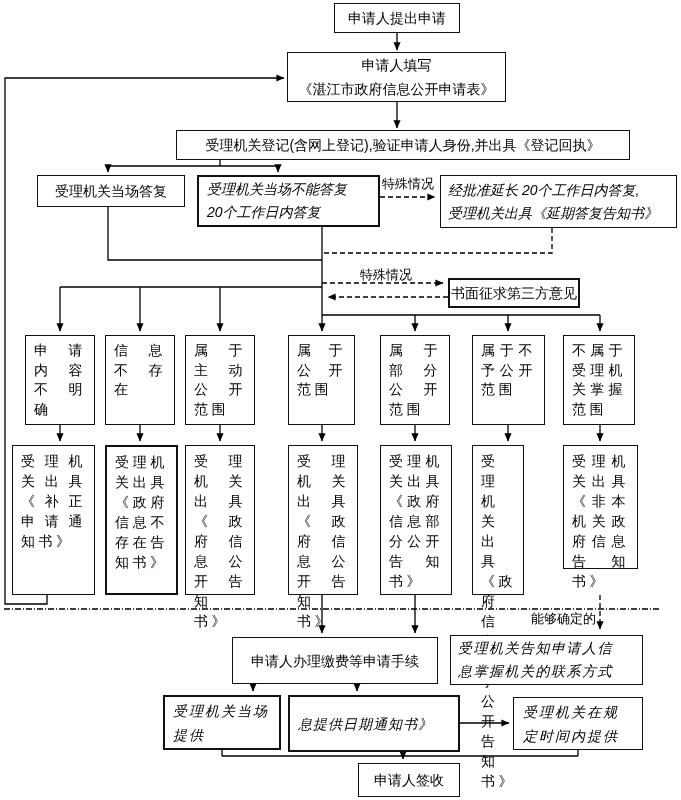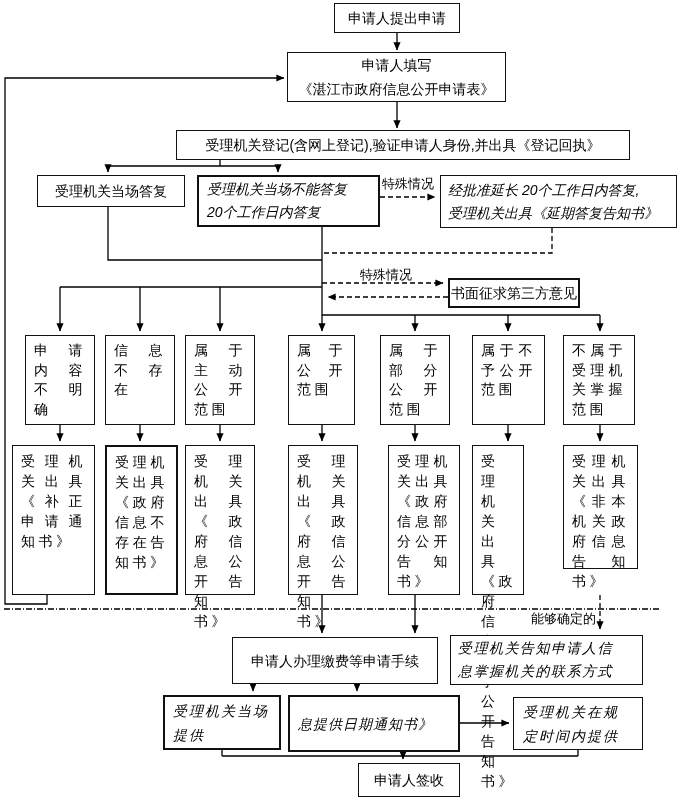--- a/index.html
+++ b/index.html
@@ -106,21 +106,21 @@
   <div class="bx jus narrow" style="left:185px;top:335px;width:70px;height:90px;">属于主动公开范围</div>
   <div class="bx jus narrow" style="left:288px;top:335px;width:67px;height:90px;">属于公开范围</div>
   <div class="bx jus narrow" style="left:380px;top:335px;width:70px;height:90px;">属于部分公开范围</div>
   <div class="bx jus narrow" style="left:472px;top:335px;width:73px;height:90px;">属于不予公开范围</div>
   <div class="bx jus narrow" style="left:563px;top:335px;width:72px;height:90px;">不属于受理机关掌握范围</div>
 
   <div class="bx jus tall" style="left:12px;top:445px;width:83px;height:150px;">受理机关出具《补正申请通知书》</div>
   <div class="bx jus tall b2" style="left:105px;top:445px;width:73px;height:150px;">受理机关出具《政府信息不存在告知书》</div>
   <div class="bx jus tall" style="left:185px;top:445px;width:70px;height:150px;">受理机关出具《政府信息公开告知书》</div>
   <div class="bx jus tall" style="left:288px;top:445px;width:70px;height:150px;">受理机关出具《政府信息公开告知书》</div>
-  <div class="bx jus tall" style="left:380px;top:445px;width:72px;height:150px;margin-left:8px;">受理机关出具《政府信息部分公开告知书》</div>
+  <div class="bx jus tall" style="left:380px;top:445px;width:72px;height:150px;">受理机关出具《政府信息部分公开告知书》</div>
   <div class="bx jus tall" style="left:472px;top:445px;width:52px;height:150px;">受理机关出具《政府信息不予公开告知书》</div>
   <div class="bx jus tall" style="left:563px;top:445px;width:75px;height:124px;">受理机关出具《非本机关政府信息告知书》</div>
 
   <div class="lbl" style="left:514px;top:611px;width:82px;text-align:right;">能够确定的</div>
 
   <div class="bx ctr" style="left:232px;top:637px;width:206px;height:47px;">申请人办理缴费等申请手续</div>
 
   <div class="bx lft" style="left:450px;top:635px;width:193px;height:50px;padding:1px 7px;line-height:23px;letter-spacing:1.5px;">
     <div>受理机关告知申请人信</div>
     <div>息掌握机关的联系方式</div>

